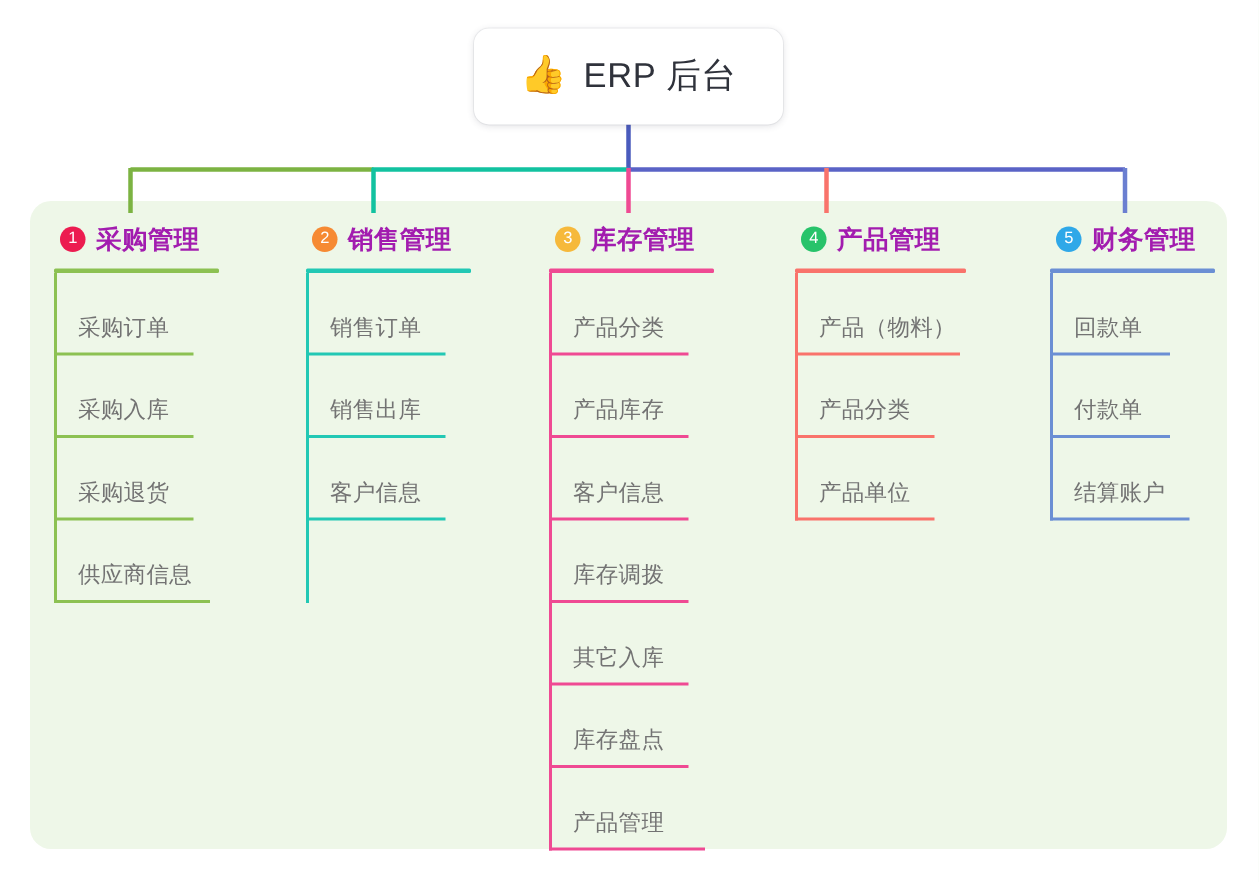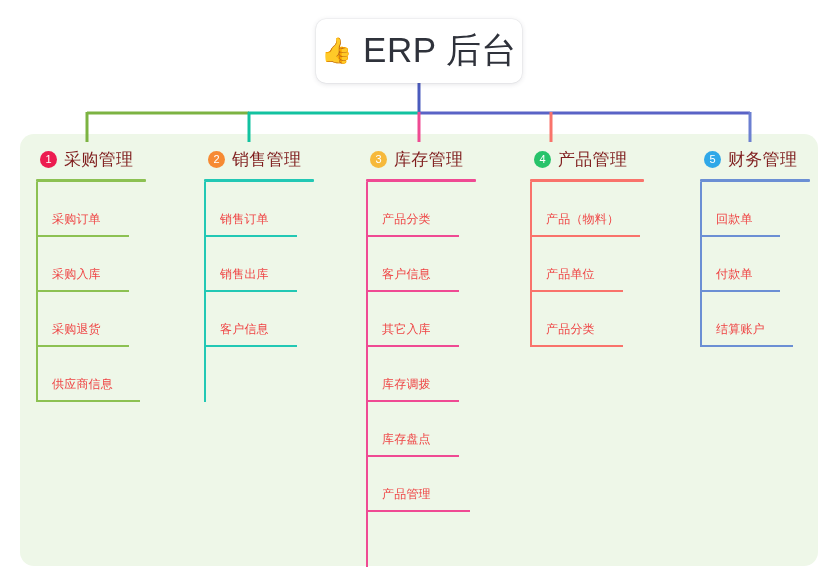--- a/index.html
+++ b/index.html
@@ -42,21 +42,21 @@
     align-items: center;
     gap: 11px;
     transform: translateY(-1px);
   }
   .root-emoji {
     font-size: 25px;
     line-height: 1;
     display: block;
   }
   .root-title {
-    font-size: 35px;
+    font-size: 23px;
     color: #2f323b;
     letter-spacing: 0.5px;
     white-space: nowrap;
   }
 
   
   .panel {
     position: absolute;
     left: 20px;
     top: 134px;
@@ -95,23 +95,24 @@
     color: #ffffff;
     font-size: 11px;
     line-height: 17px;
     text-align: center;
     font-weight: normal;
     flex: none;
     box-sizing: border-box;
   }
   .col-title {
     font-size: 17px;
-    color: #7f1d1d;
+    color: #a21caf;
     white-space: nowrap;
     letter-spacing: 0.3px;
+    font-weight: bold;
   }
   .head-rule {
     height: 3px;
     margin-top: 7px;
     border-radius: 1px;
   }
 
   .items {
     position: relative;
     margin-top: 0;
@@ -124,22 +125,22 @@
   }
   .item {
     position: relative;
     height: 55px;
     box-sizing: border-box;
   }
   .item-label {
     position: absolute;
     left: 16px;
     bottom: 9px;
-    font-size: 12px;
-    color: #ef4444;
+    font-size: 15px;
+    color: #737373;
     white-space: nowrap;
     letter-spacing: 0.2px;
   }
   .item-rule {
     position: absolute;
     left: 0;
     bottom: 0;
     height: 2px;
   }
 </style>
@@ -227,29 +228,33 @@
           <span class="col-title">库存管理</span>
         </div>
         <div class="head-rule" style="width: 110px; background: rgb(239, 74, 147);"></div>
         <div class="items">
           <div class="spine" style="background: rgb(239, 74, 147); height: 385px;"></div>
           <div class="item">
             <span class="item-label">产品分类</span>
             <div class="item-rule" style="width: 93px; background: rgb(239, 74, 147);"></div>
           </div>
           <div class="item">
+            <span class="item-label">产品库存</span>
+            <div class="item-rule" style="width: 93px; background: rgb(239, 74, 147);"></div>
+          </div>
+          <div class="item">
             <span class="item-label">客户信息</span>
             <div class="item-rule" style="width: 93px; background: rgb(239, 74, 147);"></div>
           </div>
           <div class="item">
+            <span class="item-label">库存调拨</span>
+            <div class="item-rule" style="width: 93px; background: rgb(239, 74, 147);"></div>
+          </div>
+          <div class="item">
             <span class="item-label">其它入库</span>
-            <div class="item-rule" style="width: 93px; background: rgb(239, 74, 147);"></div>
-          </div>
-          <div class="item">
-            <span class="item-label">库存调拨</span>
             <div class="item-rule" style="width: 93px; background: rgb(239, 74, 147);"></div>
           </div>
           <div class="item">
             <span class="item-label">库存盘点</span>
             <div class="item-rule" style="width: 93px; background: rgb(239, 74, 147);"></div>
           </div>
           <div class="item">
             <span class="item-label">产品管理</span>
             <div class="item-rule" style="width: 104px; background: rgb(239, 74, 147);"></div>
           </div>
@@ -261,27 +266,27 @@
           <span class="col-title">产品管理</span>
         </div>
         <div class="head-rule" style="width: 114px; background: rgb(249, 115, 107);"></div>
         <div class="items">
           <div class="spine" style="background: rgb(249, 115, 107); height: 165px;"></div>
           <div class="item">
             <span class="item-label">产品（物料）</span>
             <div class="item-rule" style="width: 110px; background: rgb(249, 115, 107);"></div>
           </div>
           <div class="item">
+            <span class="item-label">产品分类</span>
+            <div class="item-rule" style="width: 93px; background: rgb(249, 115, 107);"></div>
+          </div>
+          <div class="item">
             <span class="item-label">产品单位</span>
             <div class="item-rule" style="width: 93px; background: rgb(249, 115, 107);"></div>
           </div>
-          <div class="item">
-            <span class="item-label">产品分类</span>
-            <div class="item-rule" style="width: 93px; background: rgb(249, 115, 107);"></div>
-          </div>
         </div>
       </div>
       <div class="col" style="left: 700px;">
         <div class="col-head">
           <span class="badge" style="background: rgb(47, 168, 232);">5</span>
           <span class="col-title">财务管理</span>
         </div>
         <div class="head-rule" style="width: 110px; background: rgb(107, 143, 212);"></div>
         <div class="items">
           <div class="spine" style="background: rgb(107, 143, 212); height: 165px;"></div>

